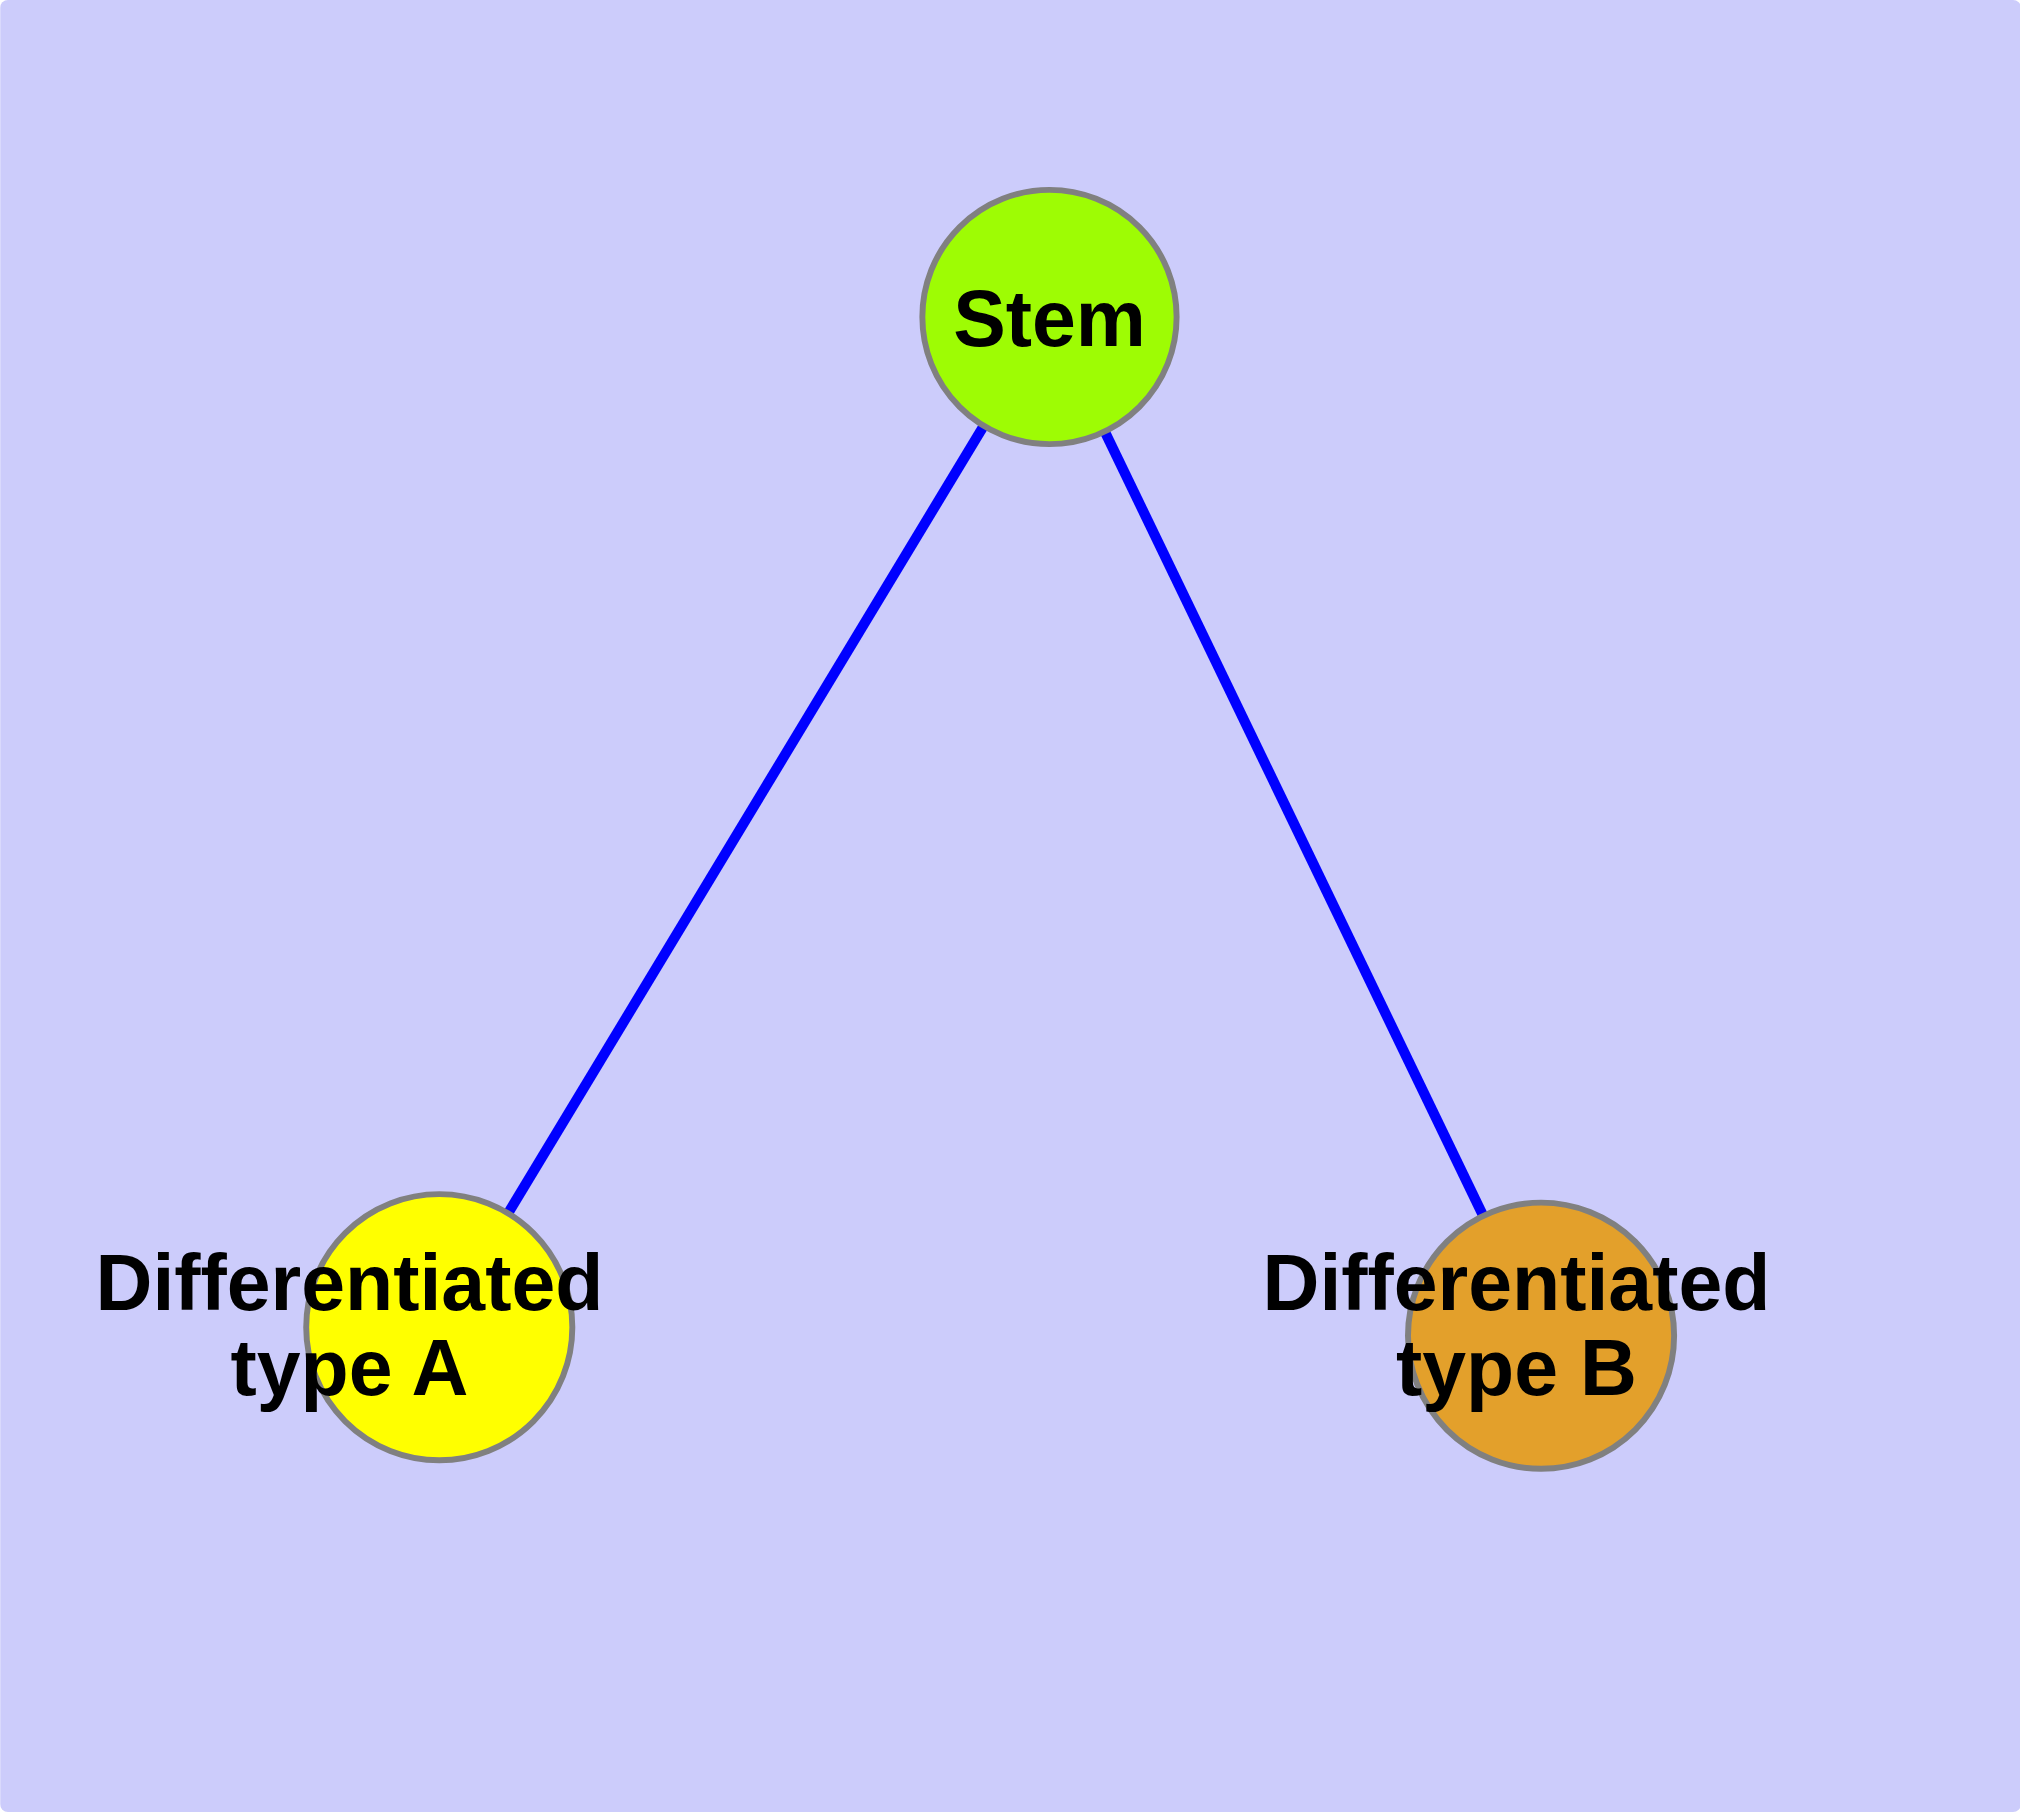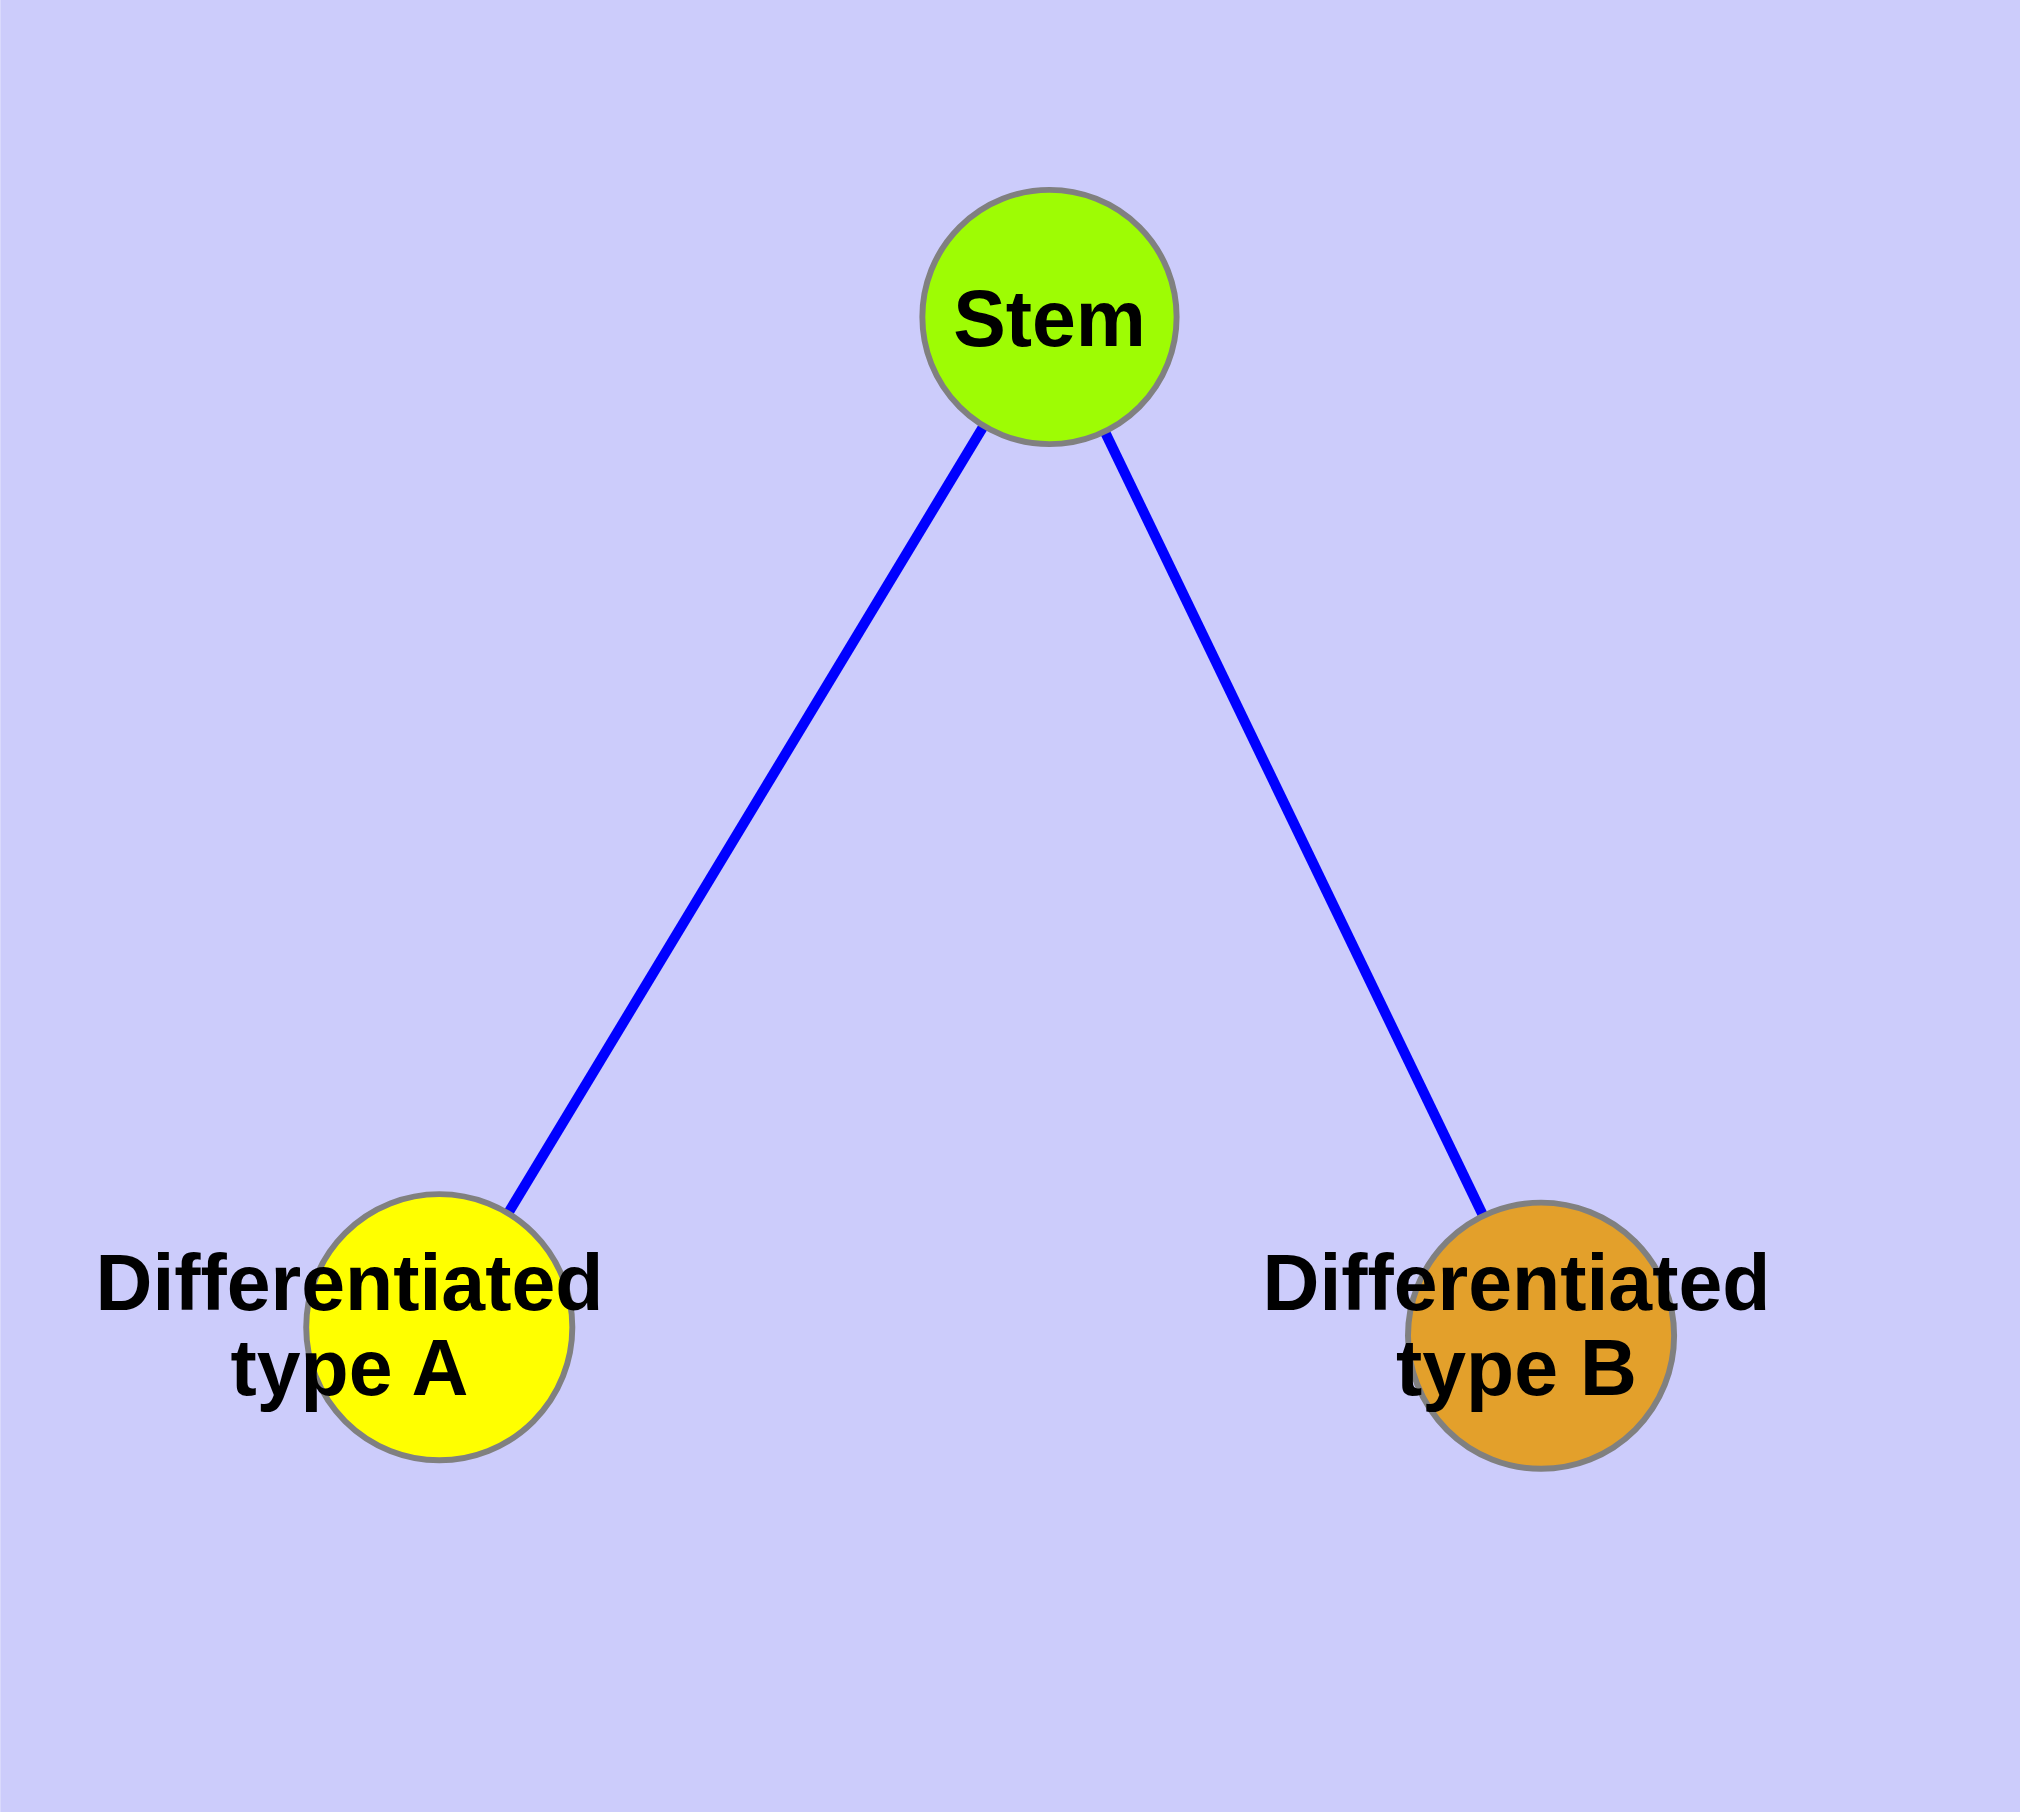--- a/index.html
+++ b/index.html
@@ -6,20 +6,21 @@
     margin: 0;
     padding: 0;
     background: #ffffff;
   }
   #canvas {
     position: relative;
     width: 2021px;
     height: 1812px;
     overflow: hidden;
     font-family: "Liberation Sans", sans-serif;
+    border-radius: 8px;
   }
   #graph-svg {
     position: absolute;
     top: 0;
     left: 0;
     width: 2021px;
     height: 1812px;
     display: block;
   }
   .node-label {

